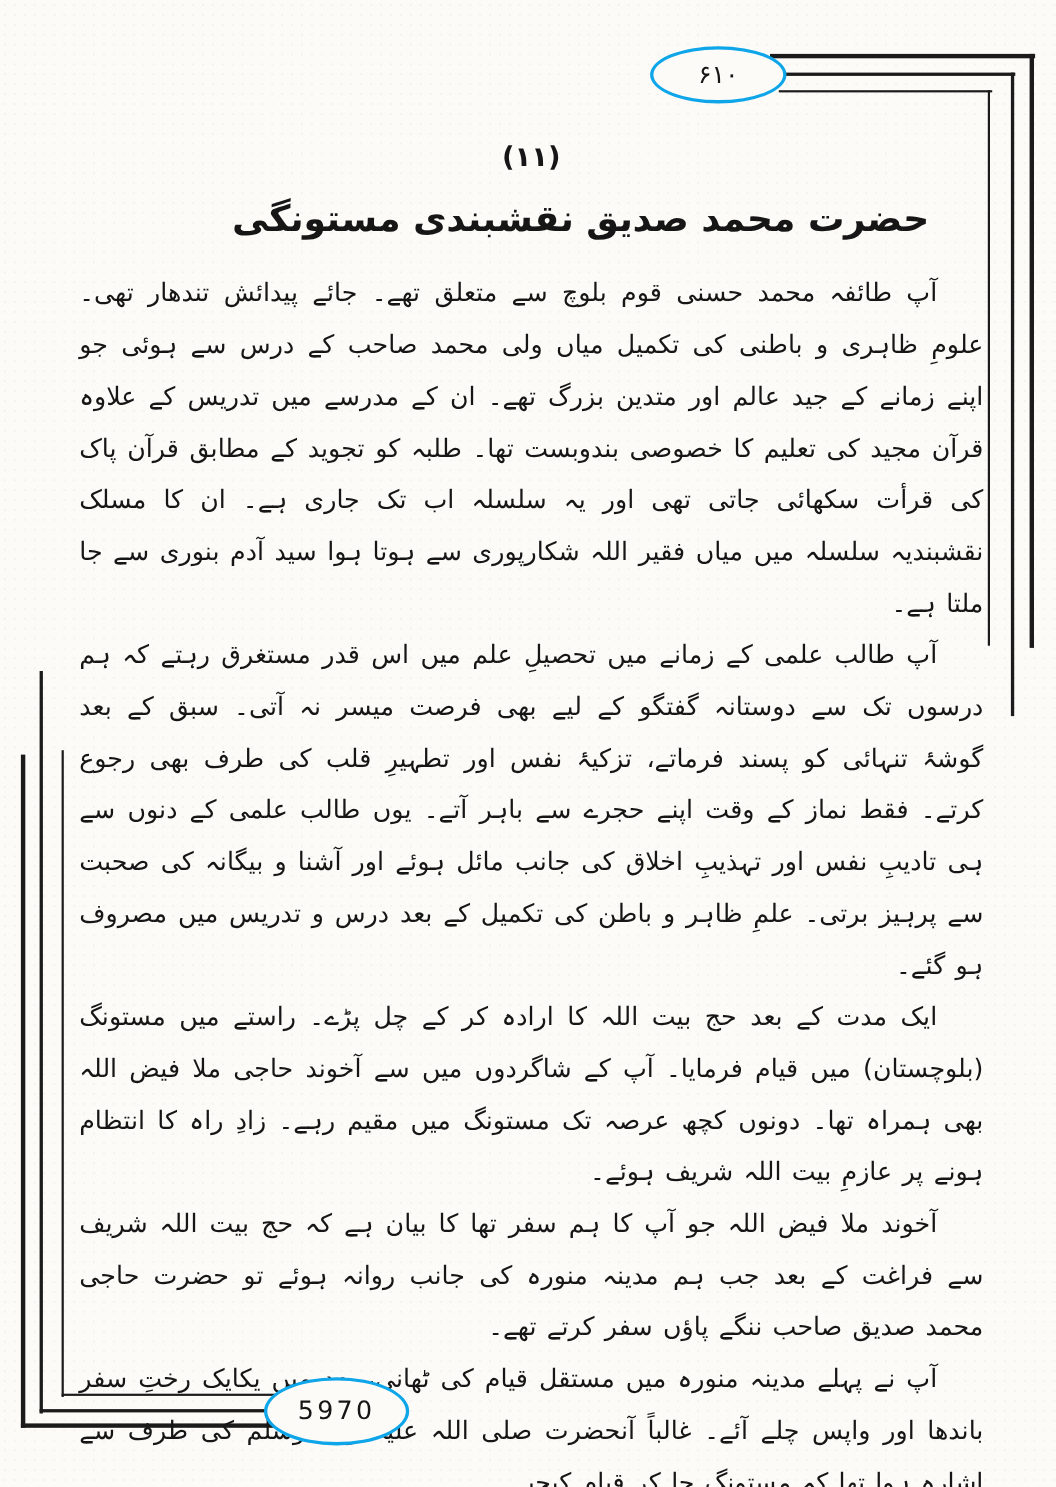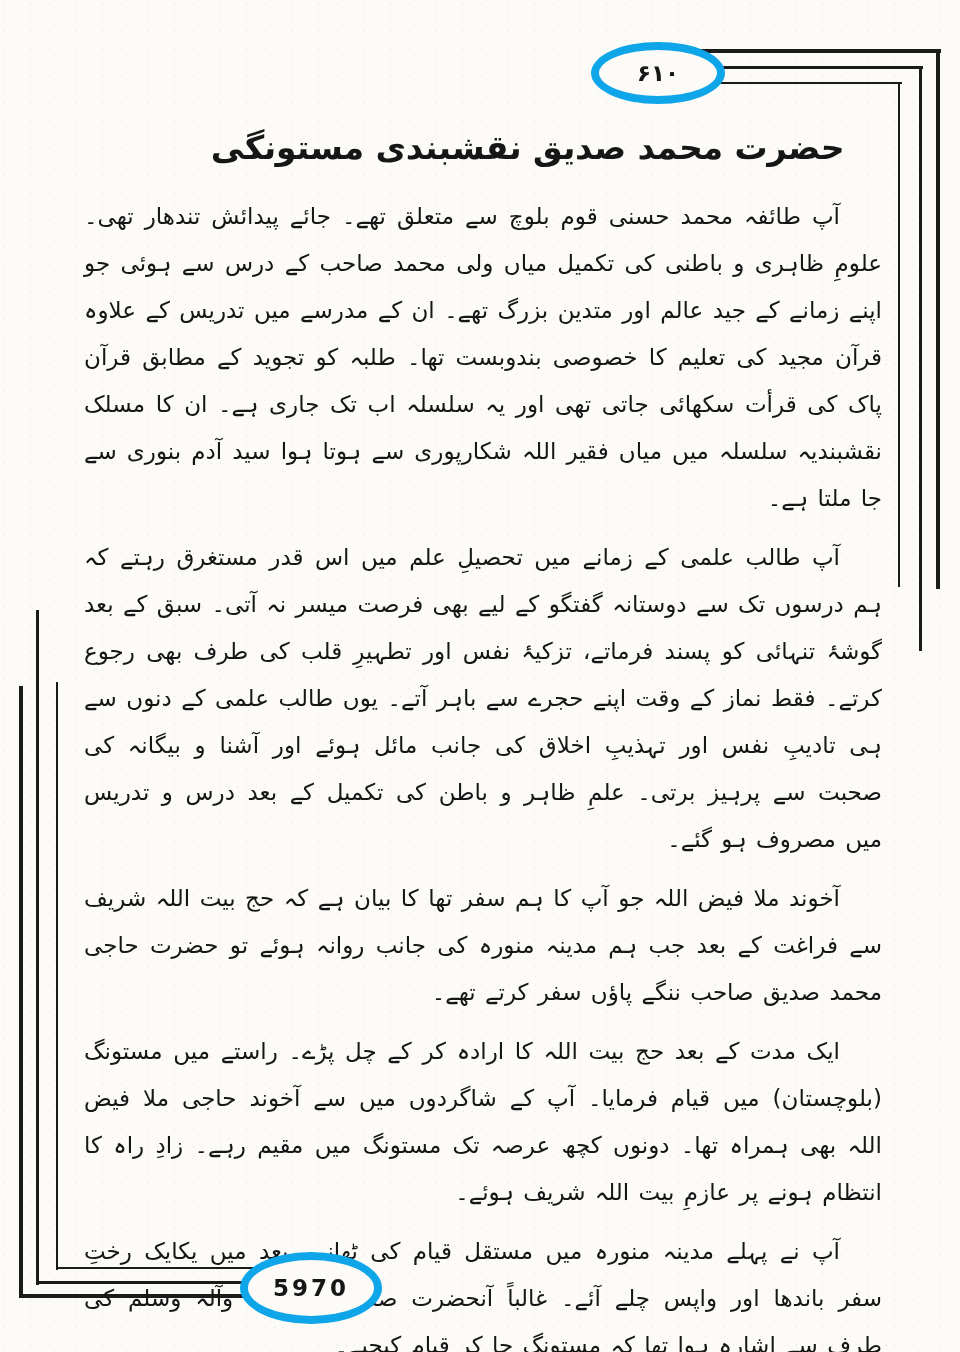--- a/index.html
+++ b/index.html
@@ -7,40 +7,40 @@
     width:960px;height:1352px;position:relative;overflow:hidden;
     background-color:#fcfbf8;
     background-image:radial-gradient(rgba(40,40,40,0.045) 1px, transparent 1px);
     background-size:9px 9px;
     font-family:"DejaVu Sans", sans-serif;
     color:#161616;
   }
   .frame-line{position:absolute;background:#1b1b1b;z-index:1;}
   .page-oval{
     position:absolute;z-index:3;
-    border:8px solid #0ea5e9;border-radius:50%;
+    border:3px solid #0ea5e9;border-radius:50%;
     background:#fcfbf8;
     display:flex;align-items:center;justify-content:center;
-    font-size:23px;font-weight:bold;letter-spacing:3px;
+    font-size:23px;font-weight:normal;letter-spacing:3px;
   }
   .content{
     position:absolute;top:128px;right:66px;width:822px;z-index:2;
     direction:rtl;
   }
   .section-number{
     text-align:center;font-size:25px;font-weight:bold;
     margin:0 0 22px 0;letter-spacing:1px;
   }
   .page-title{
     text-align:center;font-size:33px;font-weight:bold;
     margin:0 0 26px 90px;
     transform:skewX(-2deg);
   }
   .body-text p{
-    margin:12px;font-size:23px;line-height:47px;
+    margin:0;font-size:23px;line-height:47px;
     text-align:justify;text-indent:42px;
     word-spacing:2px;
   }
 </style>
 </head>
 <body>
 
 <div class="frame-line" style="left:700px;top:49px;width:241px;height:4px;"></div>
 <div class="frame-line" style="left:704px;top:66px;width:219px;height:3px;"></div>
 <div class="frame-line" style="left:708px;top:82px;width:194px;height:2px;"></div>
@@ -59,22 +59,23 @@
 
 <div class="page-oval" style="left:591px;top:42px;width:118px;height:46px;">
   <span>۶۱۰</span>
 </div>
 
 <div class="page-oval" style="left:240px;top:1252px;width:126px;height:56px;">
   <span>5970</span>
 </div>
 
 <div class="content">
+  <div class="section-number">(۱۱)</div>
   <div class="page-title">حضرت محمد صدیق نقشبندی مستونگی</div>
   <div class="body-text">
     <p>آپ طائفہ محمد حسنی قوم بلوچ سے متعلق تھے۔ جائے پیدائش تندھار تھی۔ علومِ ظاہری و باطنی کی تکمیل میاں ولی محمد صاحب کے درس سے ہوئی جو اپنے زمانے کے جید عالم اور متدین بزرگ تھے۔ ان کے مدرسے میں تدریس کے علاوہ قرآن مجید کی تعلیم کا خصوصی بندوبست تھا۔ طلبہ کو تجوید کے مطابق قرآن پاک کی قرأت سکھائی جاتی تھی اور یہ سلسلہ اب تک جاری ہے۔ ان کا مسلک نقشبندیہ سلسلہ میں میاں فقیر اللہ شکارپوری سے ہوتا ہوا سید آدم بنوری سے جا ملتا ہے۔</p>
     <p>آپ طالب علمی کے زمانے میں تحصیلِ علم میں اس قدر مستغرق رہتے کہ ہم درسوں تک سے دوستانہ گفتگو کے لیے بھی فرصت میسر نہ آتی۔ سبق کے بعد گوشۂ تنہائی کو پسند فرماتے، تزکیۂ نفس اور تطہیرِ قلب کی طرف بھی رجوع کرتے۔ فقط نماز کے وقت اپنے حجرے سے باہر آتے۔ یوں طالب علمی کے دنوں سے ہی تادیبِ نفس اور تہذیبِ اخلاق کی جانب مائل ہوئے اور آشنا و بیگانہ کی صحبت سے پرہیز برتی۔ علمِ ظاہر و باطن کی تکمیل کے بعد درس و تدریس میں مصروف ہو گئے۔</p>
+    <p>ایک مدت کے بعد حج بیت اللہ کا ارادہ کر کے چل پڑے۔ راستے میں مستونگ (بلوچستان) میں قیام فرمایا۔ آپ کے شاگردوں میں سے آخوند حاجی ملا فیض اللہ بھی ہمراہ تھا۔ دونوں کچھ عرصہ تک مستونگ میں مقیم رہے۔ زادِ راہ کا انتظام ہونے پر عازمِ بیت اللہ شریف ہوئے۔</p>
     <p>آخوند ملا فیض اللہ جو آپ کا ہم سفر تھا کا بیان ہے کہ حج بیت اللہ شریف سے فراغت کے بعد جب ہم مدینہ منورہ کی جانب روانہ ہوئے تو حضرت حاجی محمد صدیق صاحب ننگے پاؤں سفر کرتے تھے۔</p>
-    <p>ایک مدت کے بعد حج بیت اللہ کا ارادہ کر کے چل پڑے۔ راستے میں مستونگ (بلوچستان) میں قیام فرمایا۔ آپ کے شاگردوں میں سے آخوند حاجی ملا فیض اللہ بھی ہمراہ تھا۔ دونوں کچھ عرصہ تک مستونگ میں مقیم رہے۔ زادِ راہ کا انتظام ہونے پر عازمِ بیت اللہ شریف ہوئے۔</p>
     <p>آپ نے پہلے مدینہ منورہ میں مستقل قیام کی ٹھانی، بعد میں یکایک رختِ سفر باندھا اور واپس چلے آئے۔ غالباً آنحضرت صلی اللہ علیہ وآلہ وسلم کی طرف سے اشارہ ہوا تھا کہ مستونگ جا کر قیام کیجیے۔</p>
 
   </div>
 </div>
 
 </body></html>

